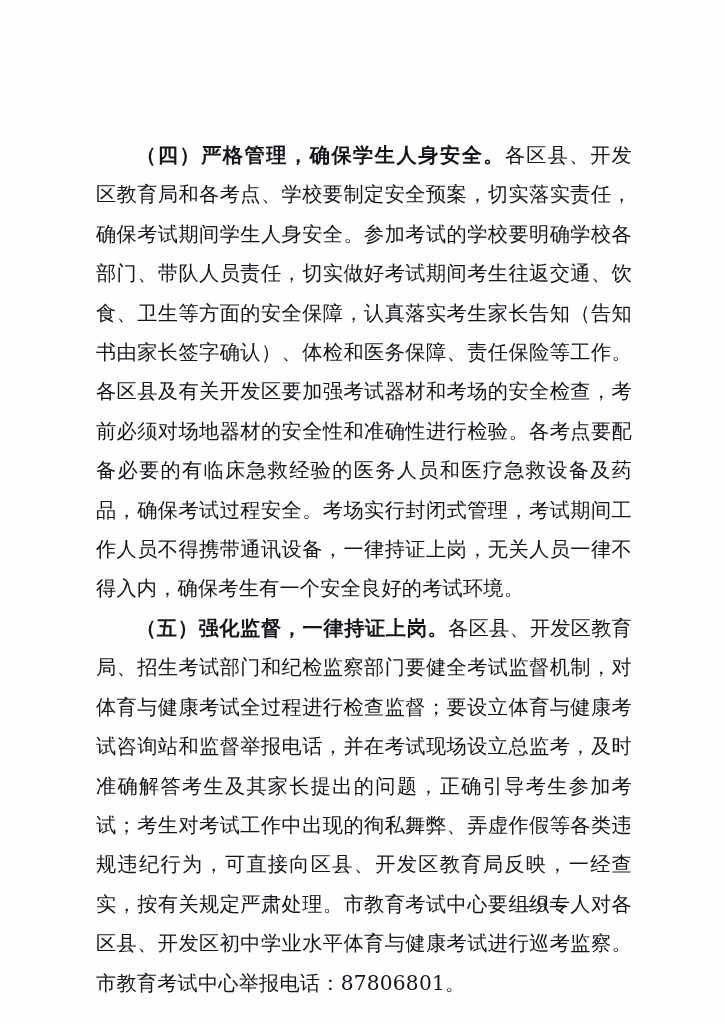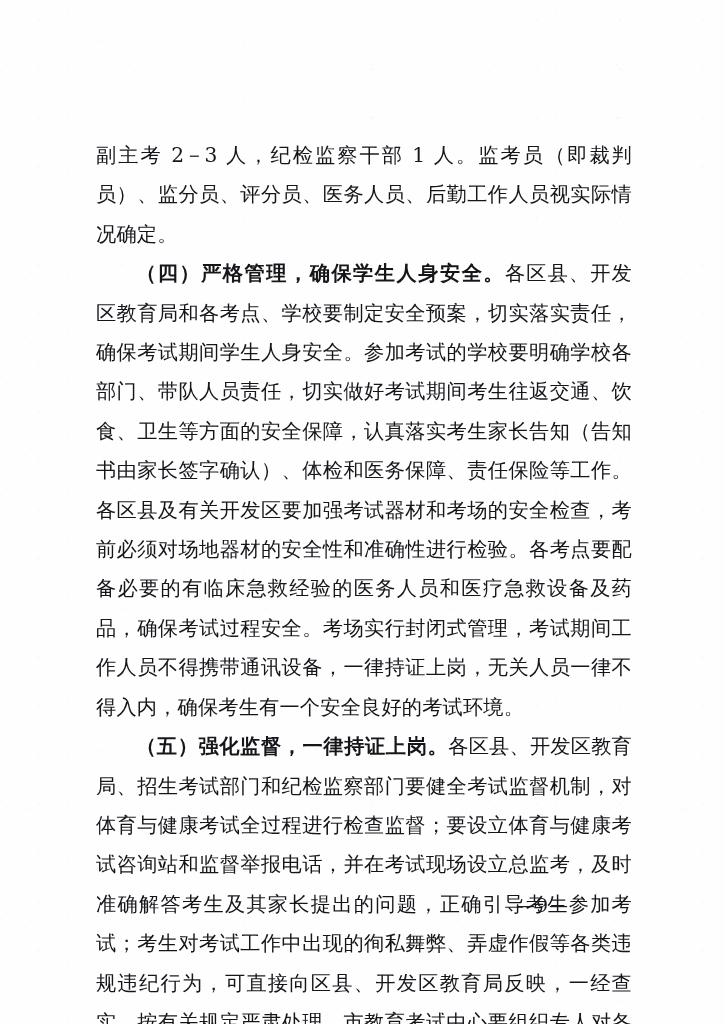--- a/index.html
+++ b/index.html
@@ -84,23 +84,20 @@
   }
 </style>
 </head>
 <body>
 
 <div class="page">
   <div class="page-noise"></div>
 
   <div class="content">
 
-    <p class="para">
-      <span class="hd"></span><span>副主考 2－3 人，纪检监察干部 1 人。监考员（即裁判员）、监分员、评分员、医务人员、后勤工作人员视实际情况确定。</span>
-    </p>
 
     <p class="para indent">
       <span class="hd">（四）严格管理，确保学生人身安全。</span><span>各区县、开发区教育局和各考点、学校要制定安全预案，切实落实责任，确保考试期间学生人身安全。参加考试的学校要明确学校各部门、带队人员责任，切实做好考试期间考生往返交通、饮食、卫生等方面的安全保障，认真落实考生家长告知（告知书由家长签字确认）、体检和医务保障、责任保险等工作。各区县及有关开发区要加强考试器材和考场的安全检查，考前必须对场地器材的安全性和准确性进行检验。各考点要配备必要的有临床急救经验的医务人员和医疗急救设备及药品，确保考试过程安全。考场实行封闭式管理，考试期间工作人员不得携带通讯设备，一律持证上岗，无关人员一律不得入内，确保考生有一个安全良好的考试环境。</span>
     </p>
 
     <p class="para indent">
       <span class="hd">（五）强化监督，一律持证上岗。</span><span>各区县、开发区教育局、招生考试部门和纪检监察部门要健全考试监督机制，对体育与健康考试全过程进行检查监督；要设立体育与健康考试咨询站和监督举报电话，并在考试现场设立总监考，及时准确解答考生及其家长提出的问题，正确引导考生参加考试；考生对考试工作中出现的徇私舞弊、弄虚作假等各类违规违纪行为，可直接向区县、开发区教育局反映，一经查实，按有关规定严肃处理。市教育考试中心要组织专人对各区县、开发区初中学业水平体育与健康考试进行巡考监察。市教育考试中心举报电话：87806801。</span>
     </p>
 
   </div>

